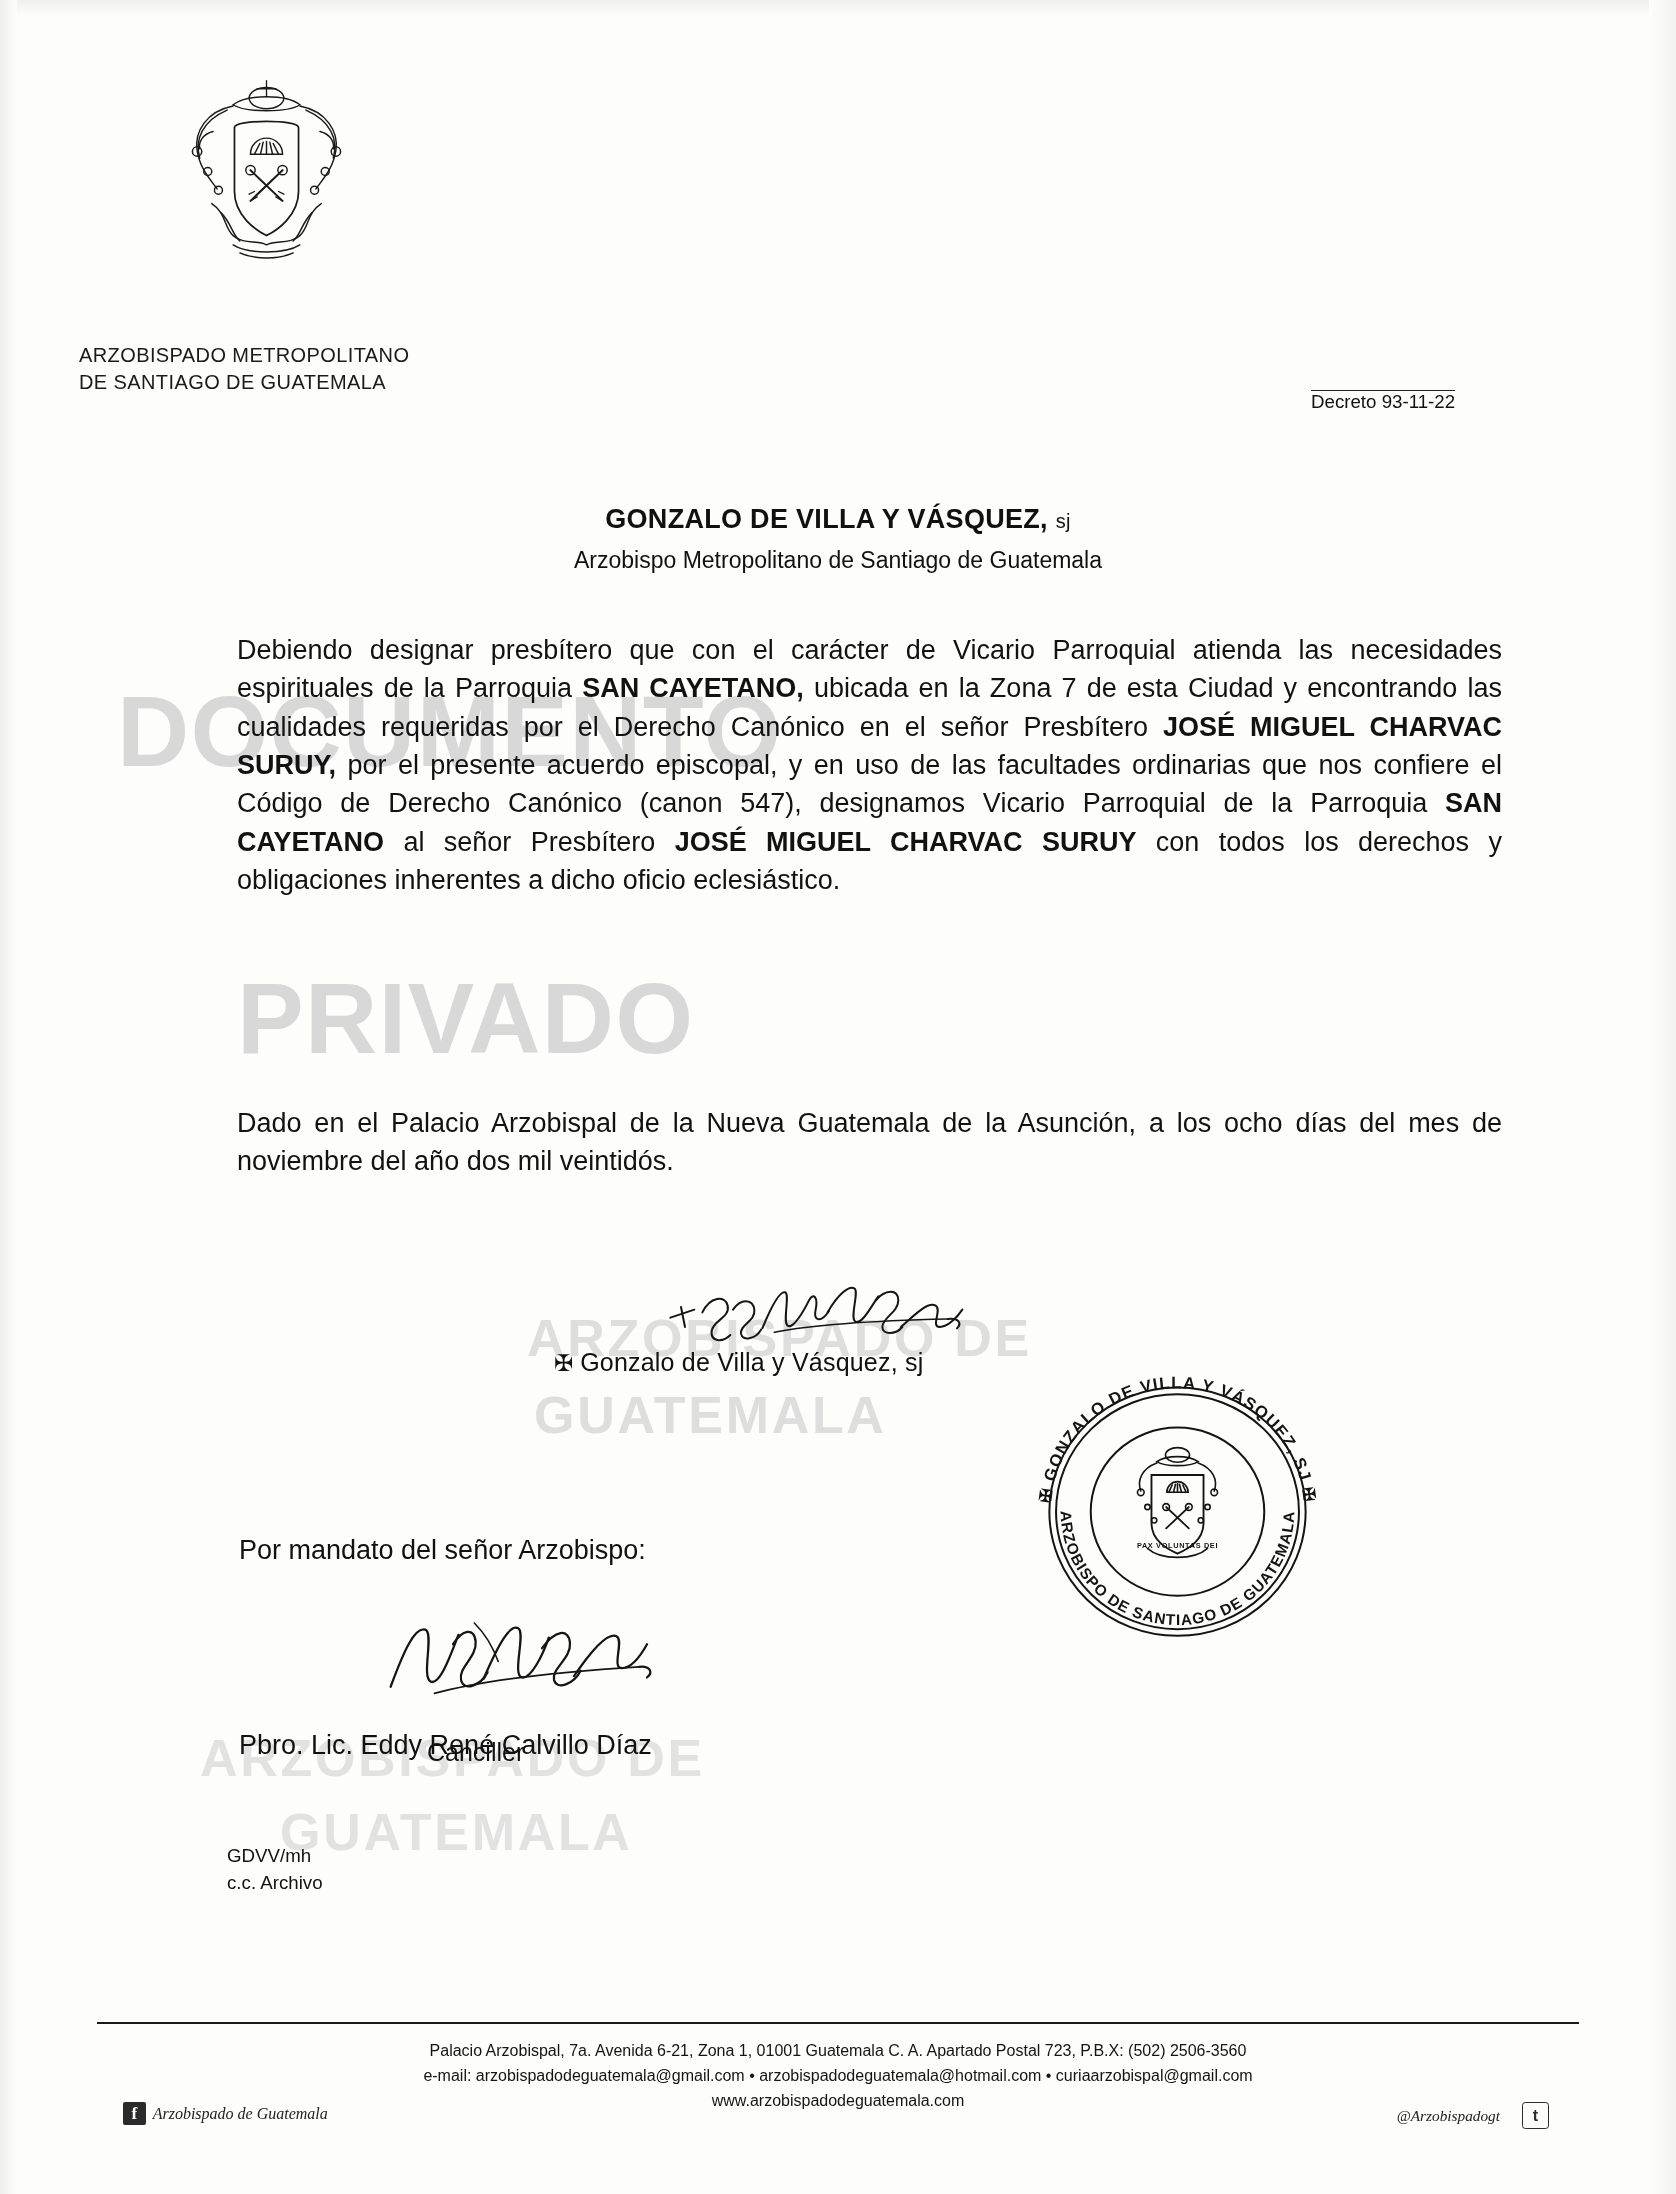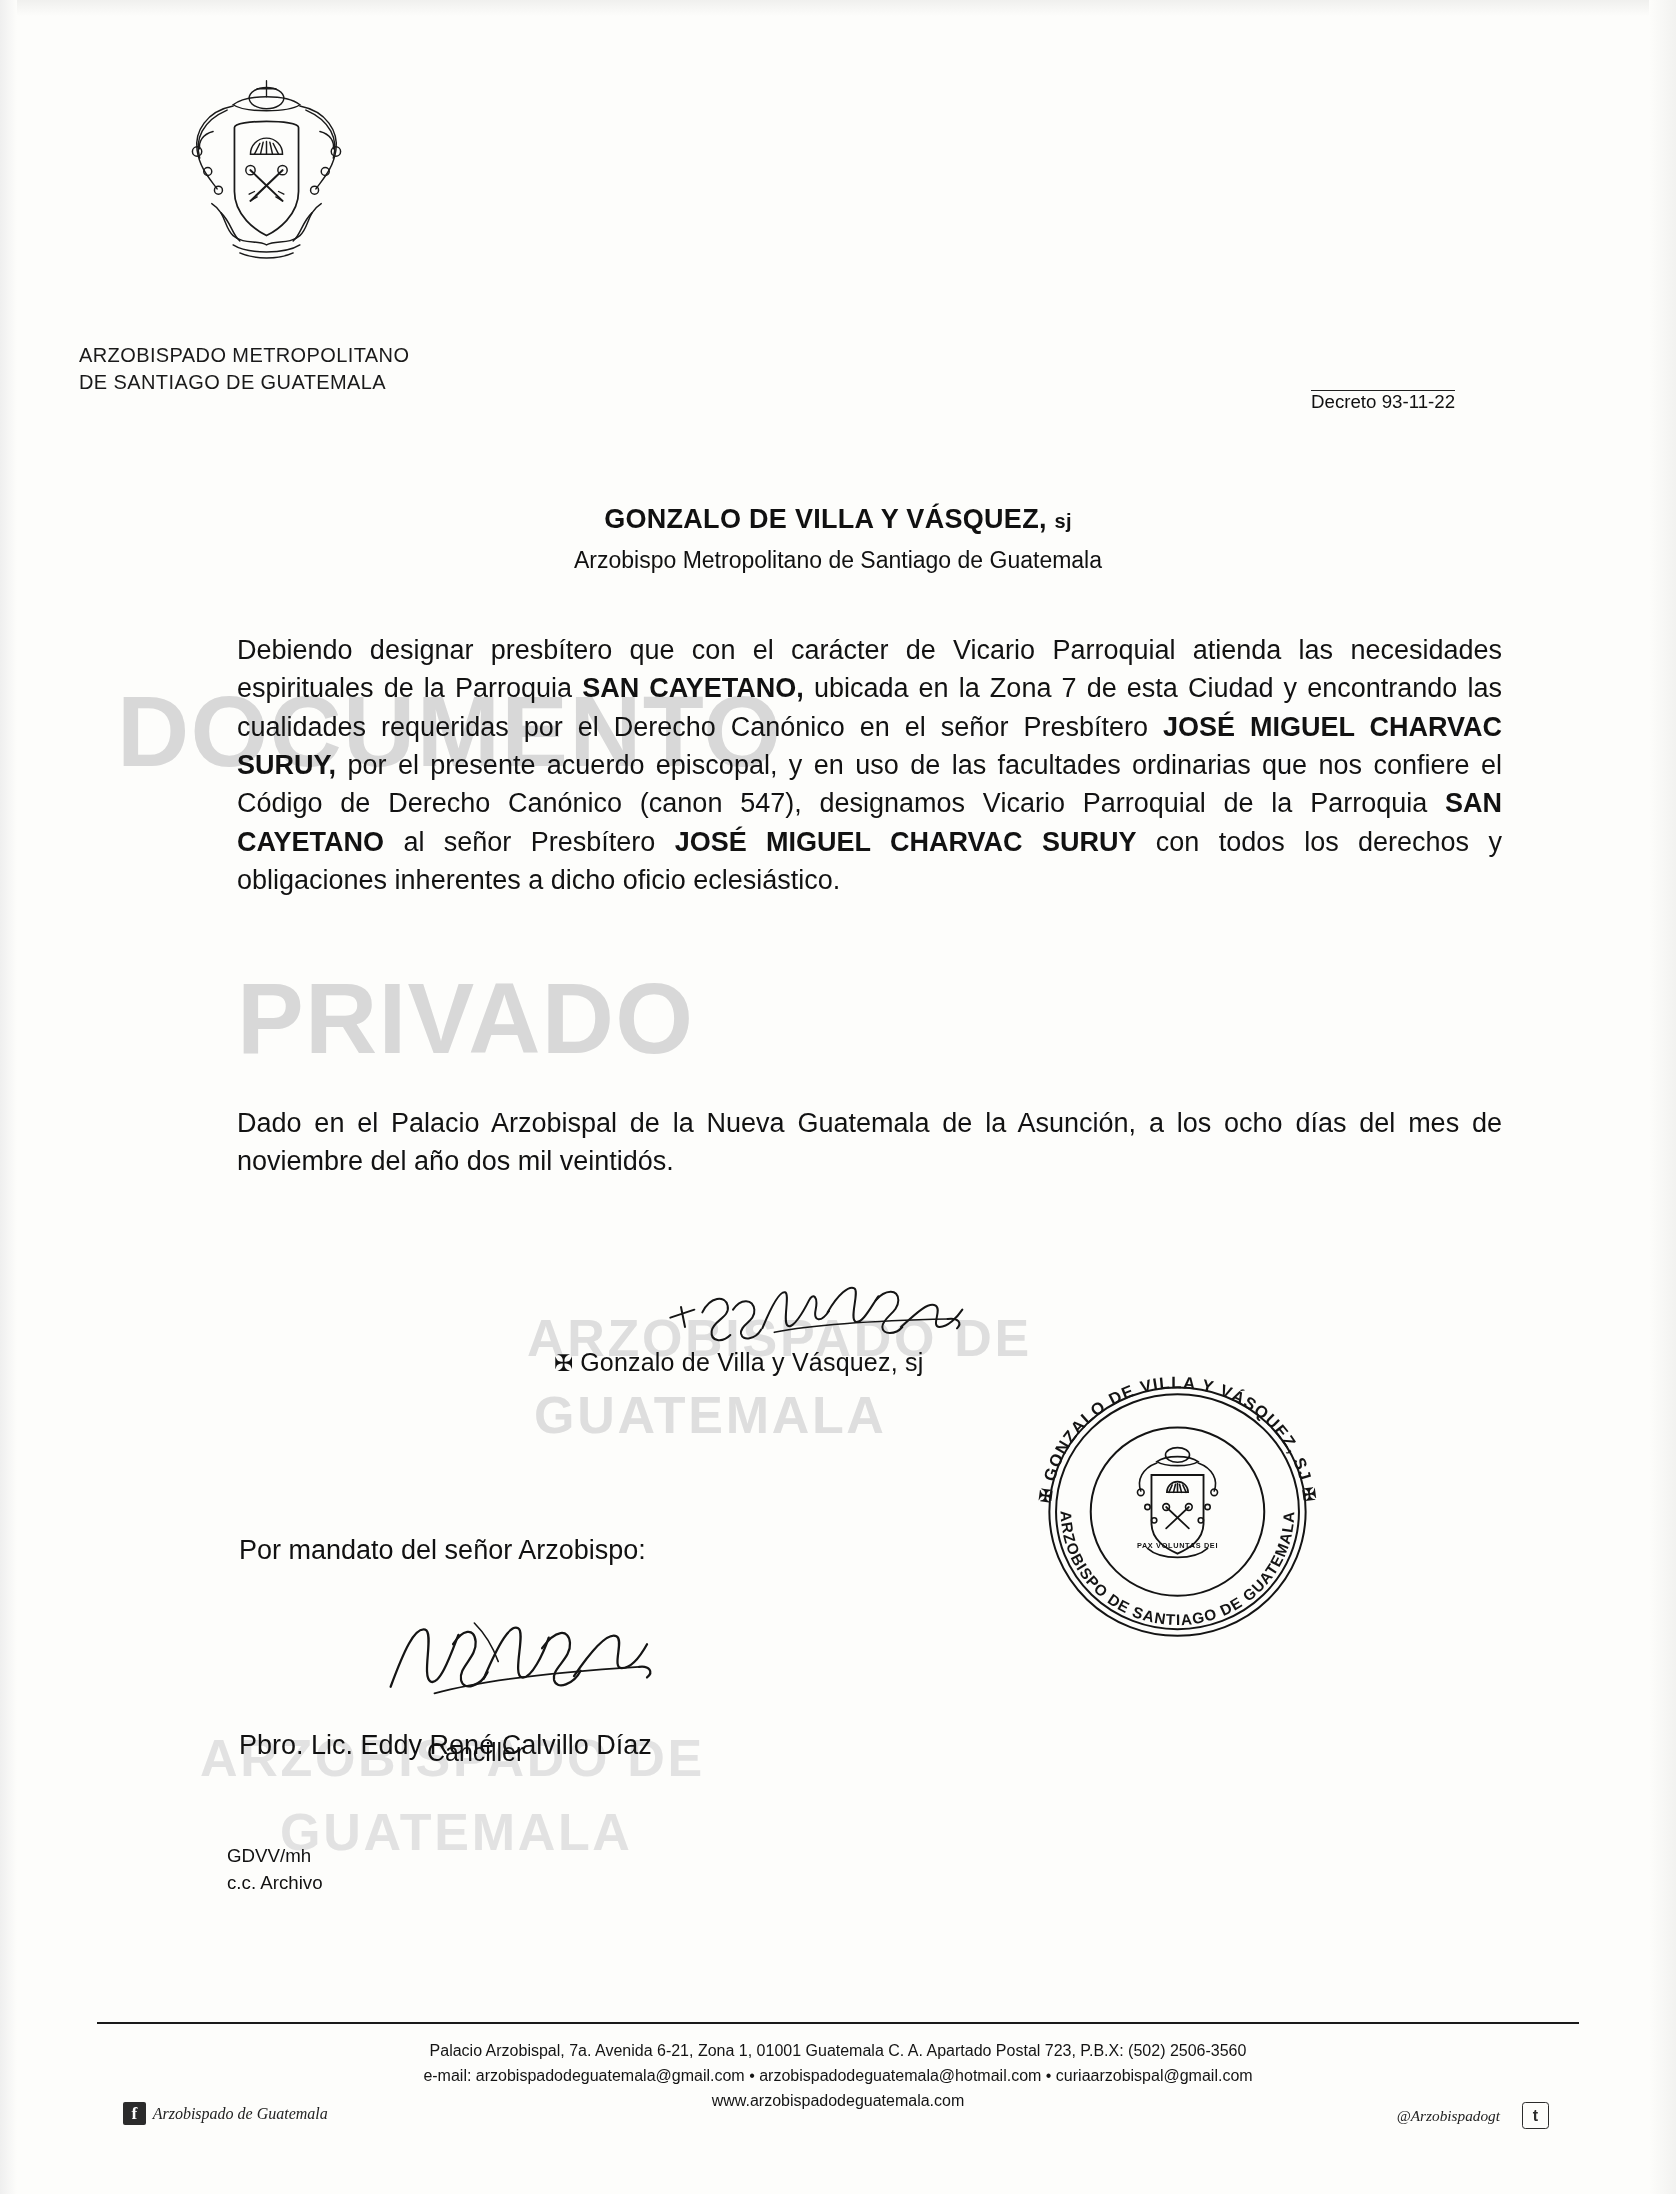--- a/index.html
+++ b/index.html
@@ -130,21 +130,21 @@
     position: absolute;
     left: 0; right: 0;
     top: 504px;
     text-align: center;
     font-size: 27px;
     font-weight: 700;
     letter-spacing: 0.3px;
   }
   .bishop-name .suffix {
     font-size: 20px;
-    font-weight: 700;
+    font-weight: 400;
   }
   .bishop-title {
     position: absolute;
     left: 0; right: 0;
     top: 547px;
     text-align: center;
     font-size: 23px;
     font-weight: 400;
   }
 

